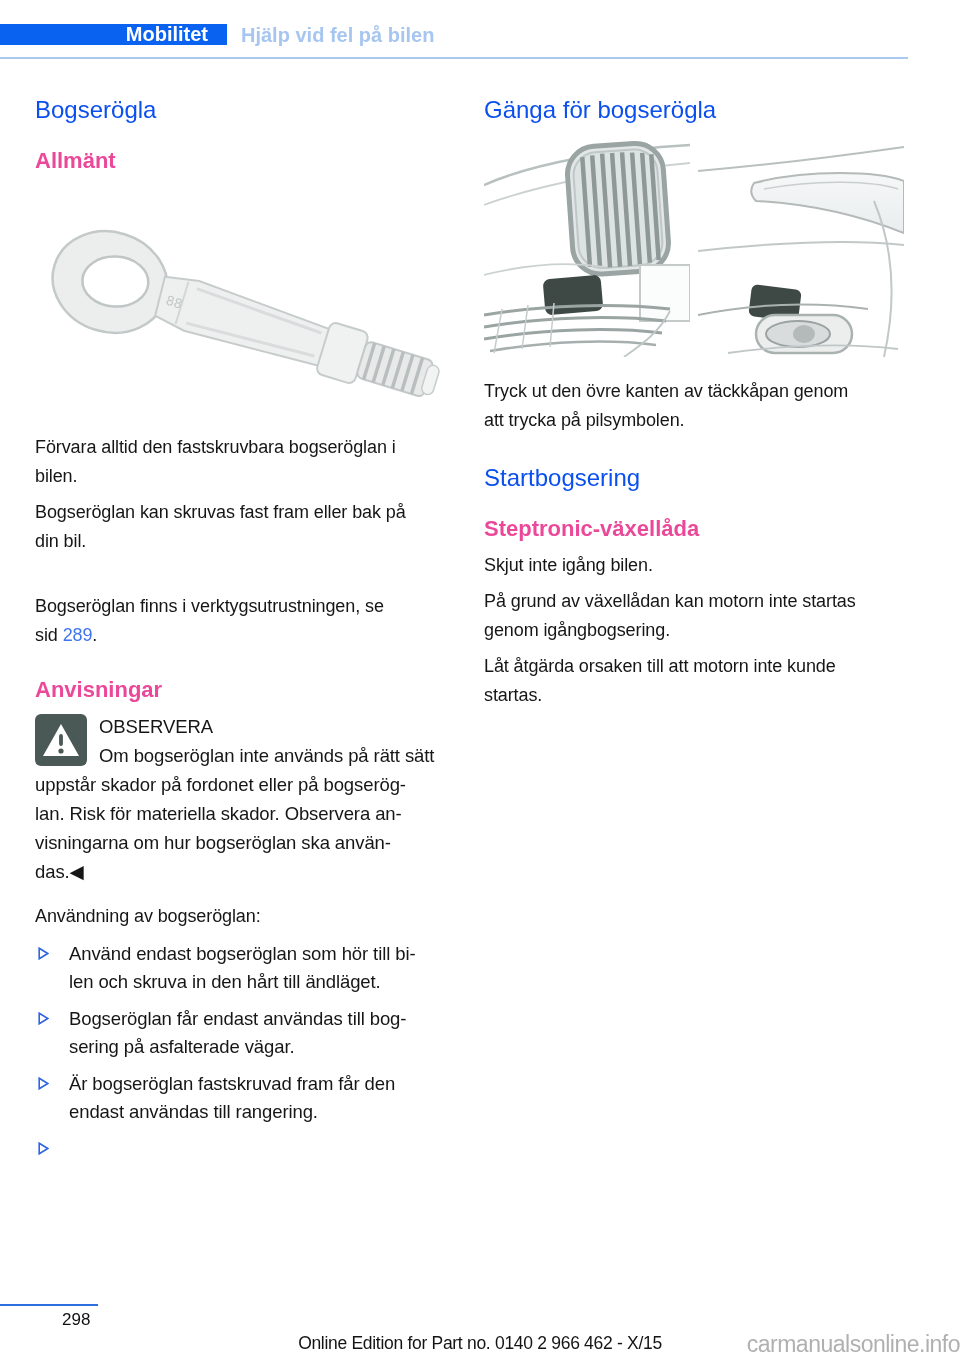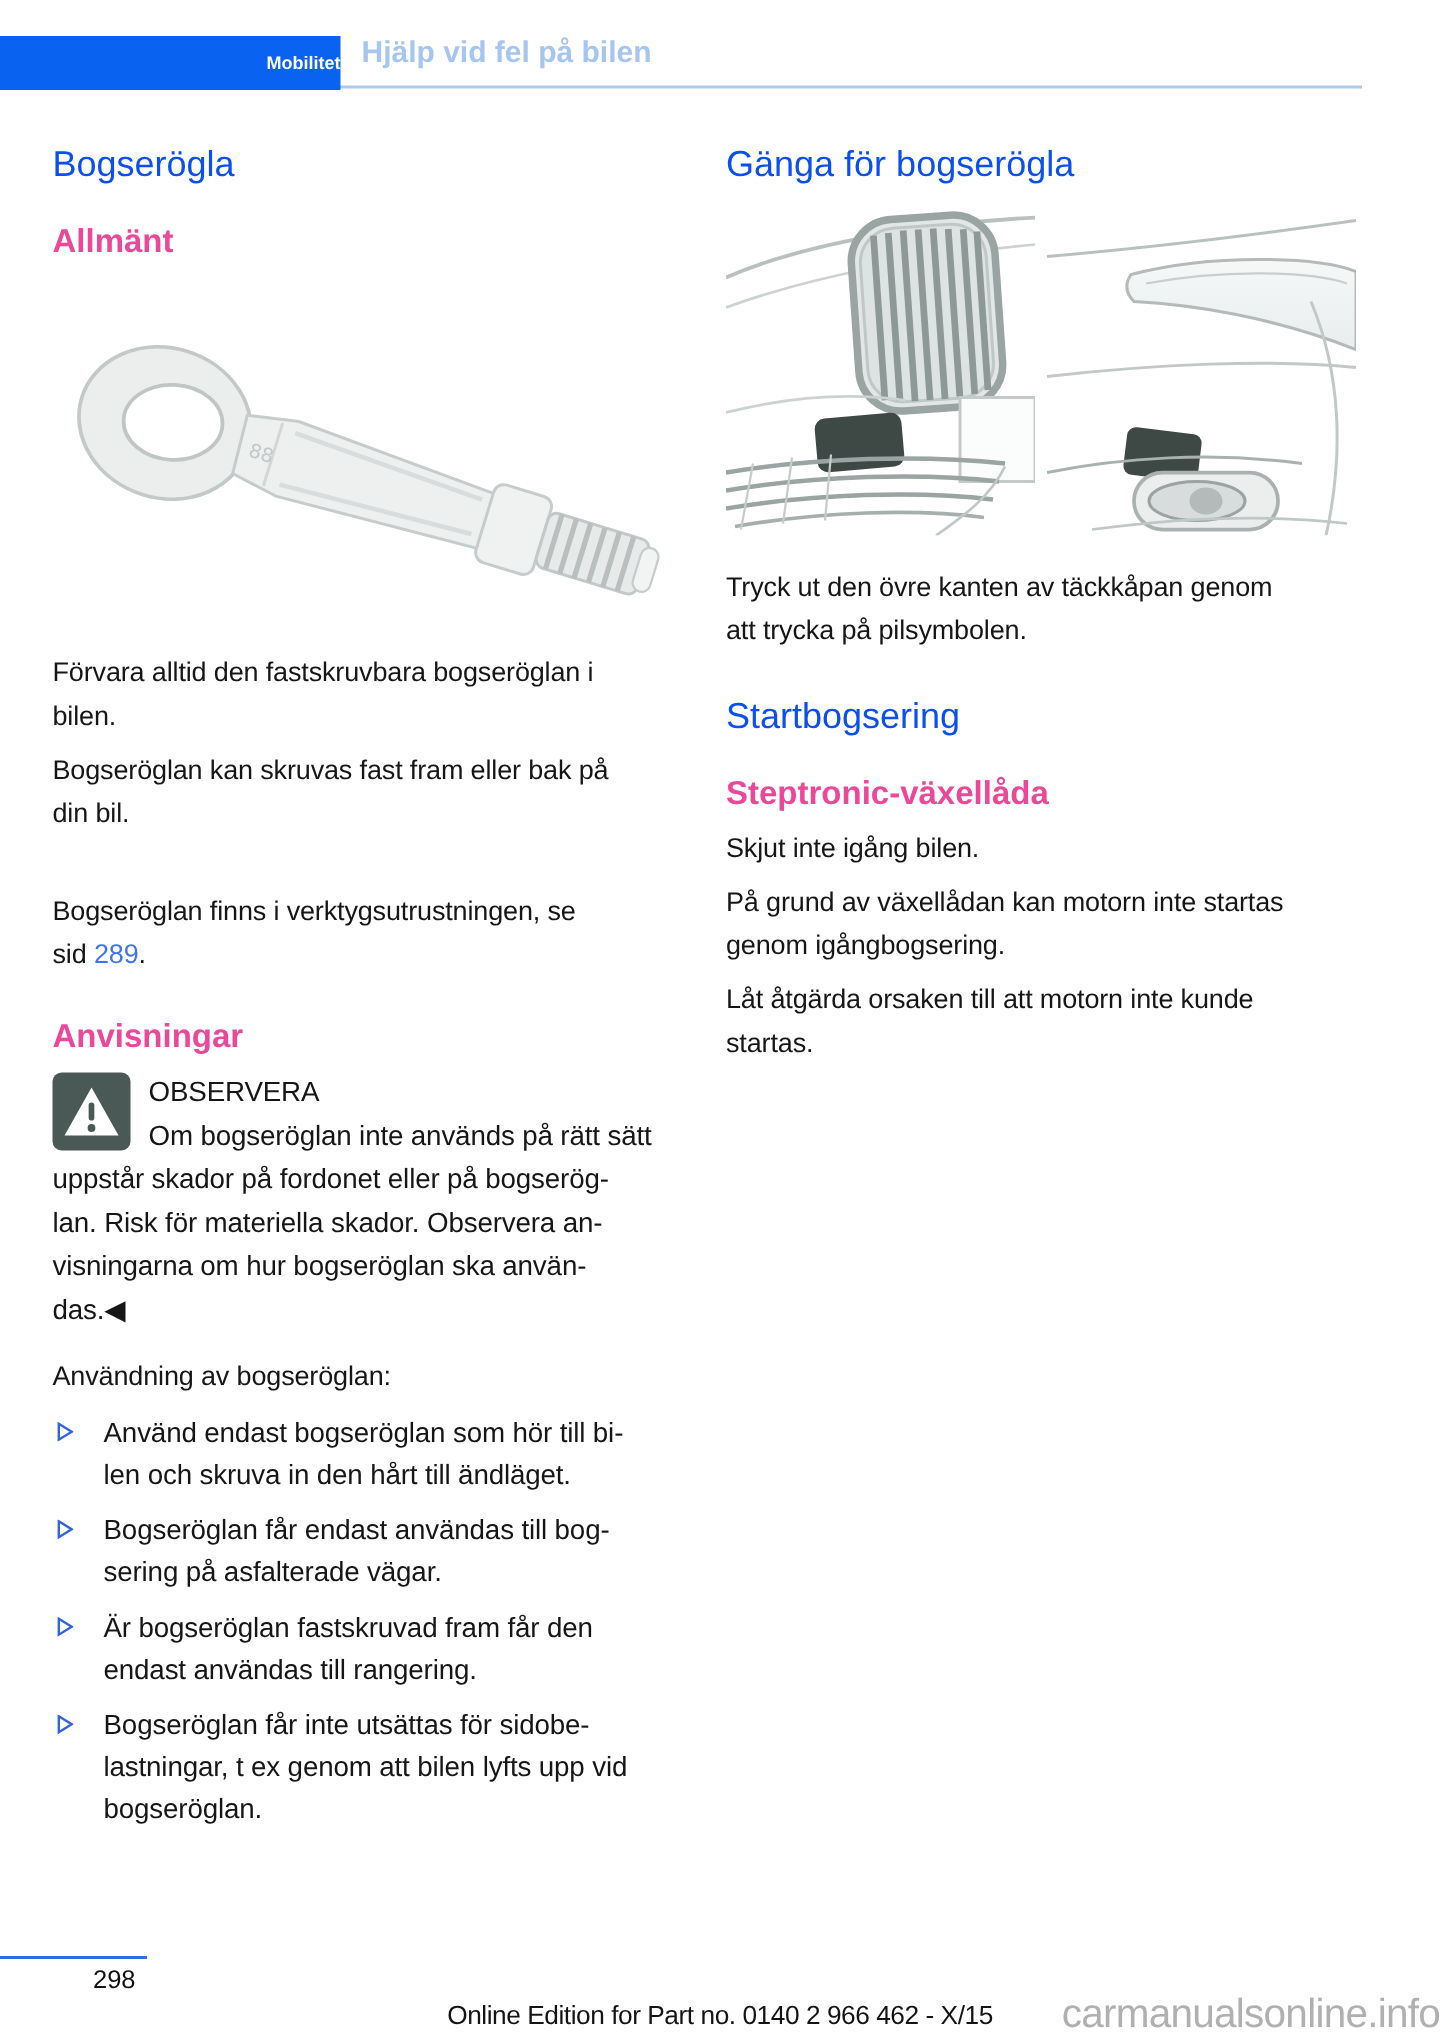--- a/index.html
+++ b/index.html
@@ -5,23 +5,23 @@
   html,body { margin:0; padding:0; background:#ffffff; }
   .page {
     position:relative; width:960px; height:1362px; background:#ffffff;
     font-family:"Liberation Sans","DejaVu Sans",sans-serif; color:#161616;
     overflow:hidden;
   }
 
   
   .header-rule { position:absolute; left:0; top:57px; width:908px; height:2px; background:#a9c9ee; }
   .header-tab {
-    position:absolute; left:0; top:24px; width:227px; height:36px; background:#0a62f0;
-    color:#ffffff; font-size:12px; font-weight:bold;
-    display:flex; align-items:center; justify-content:flex-end; box-sizing:border-box;
+    position:absolute; left:0; top:24px; width:227px; height:21px; background:#0a62f0;
+    color:#ffffff; font-size:20px; font-weight:bold;
+    display:flex; align-items:center; justify-content:flex-end; padding-right:19px; box-sizing:border-box;
   }
   .header-chapter {
     position:absolute; left:241px; top:24px; height:36px; display:flex; align-items:flex-start;
     color:#a6c6f0; font-size:20px; font-weight:bold;
   }
 
   
   .col { position:absolute; top:95px; width:425px; }
   .col-left  { left:35px; }
   .col-right { left:484px; }
@@ -55,21 +55,21 @@
   .bullet-text { font-size:18.5px; line-height:28px; letter-spacing:-0.1px; white-space:pre-line; }
 
   
   .pageno-rule { position:absolute; left:0; top:1304px; width:98px; height:2px; background:#2e6fe0; }
   .pageno { position:absolute; left:62px; top:1310px; font-size:17px; color:#111; }
   .edition {
     position:absolute; left:480px; bottom:8px; transform:translateX(-50%);
     font-size:17.5px; color:#141414; letter-spacing:-0.3px; white-space:nowrap;
   }
   .watermark {
-    position:absolute; right:0px; bottom:4px; font-size:27px; color:#a8a8a8; opacity:0.9;
+    position:absolute; right:0px; bottom:4px; font-size:23px; color:#a8a8a8; opacity:0.9;
     letter-spacing:-0.5px; white-space:nowrap;
   }
 </style>
 </head>
 <body>
 
 <div class="page">
 
   <div class="header-rule"></div>
   <div class="header-tab">
@@ -153,23 +153,20 @@
       <svg class="bullet-glyph" width="11" height="13" viewBox="0 0 11 13">
           <path d="M1.2 1.2 L9.8 6.5 L1.2 11.8 Z" fill="none" stroke="#2f63e0" stroke-width="1.6"></path>
         </svg>
       <div class="bullet-text">Är bogseröglan fastskruvad fram får den
 endast användas till rangering.</div>
     </div>
     <div class="bullet">
       <svg class="bullet-glyph" width="11" height="13" viewBox="0 0 11 13">
           <path d="M1.2 1.2 L9.8 6.5 L1.2 11.8 Z" fill="none" stroke="#2f63e0" stroke-width="1.6"></path>
         </svg>
-      <div class="bullet-text">Bogseröglan får inte utsättas för sidobe-
-lastningar, t ex genom att bilen lyfts upp vid
-bogseröglan.</div>
     </div>
   </div>
 
   <div class="col col-right">
 
     <h2 class="h-main">Gänga för bogserögla</h2>
 
     <div class="fig fig-cars">
 
       <svg width="206" height="218" viewBox="0 0 206 218">

